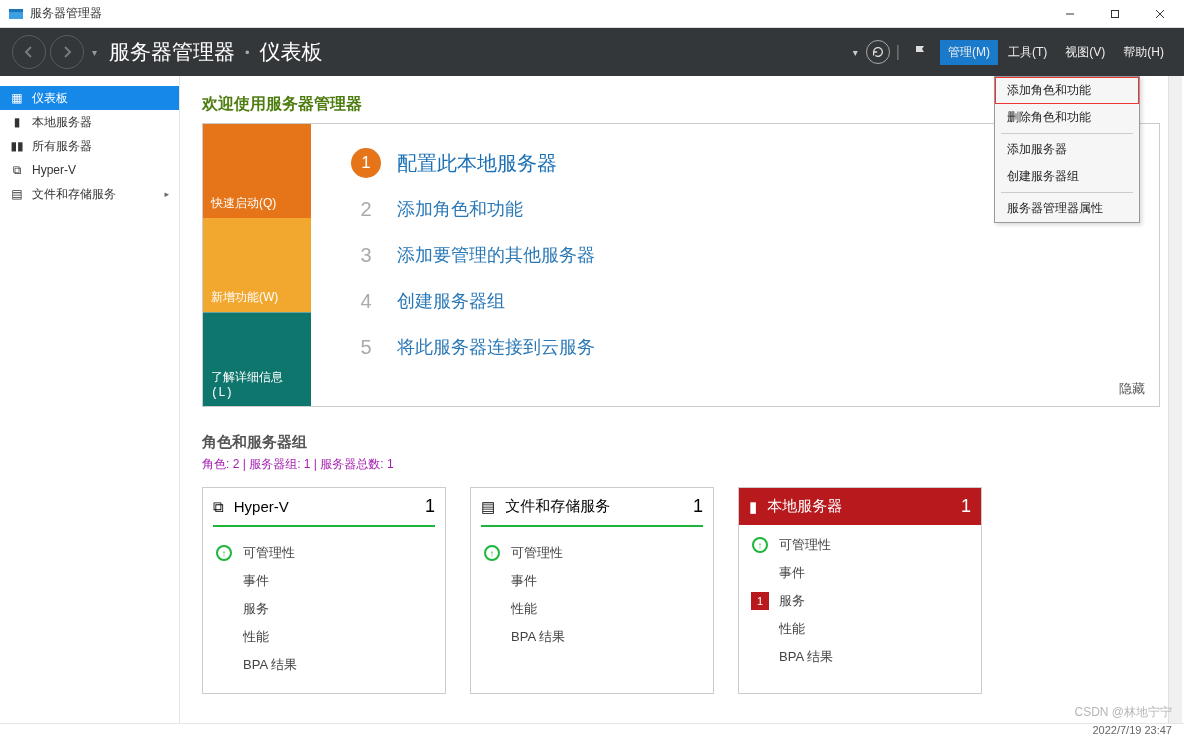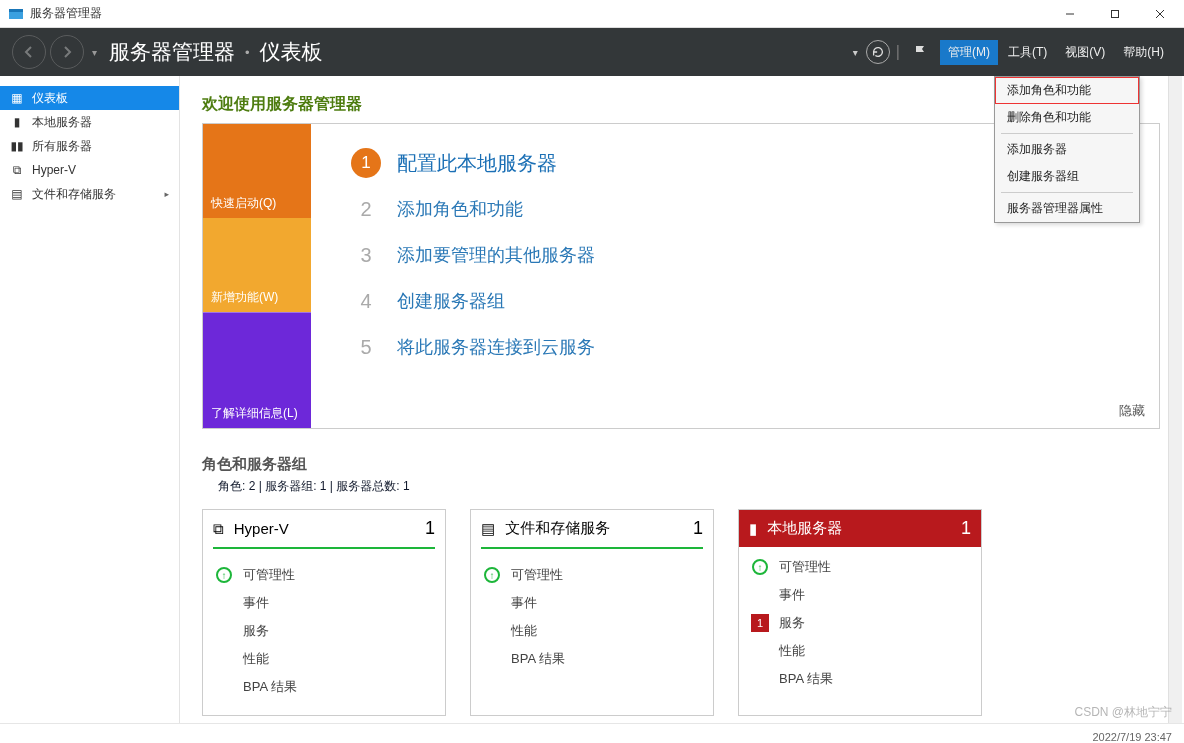--- a/index.html
+++ b/index.html
@@ -33,51 +33,51 @@
 .sb-item .chev { margin-left: auto; font-size: 9px; color: #666; }
 
 .main { flex: 1; padding: 18px 24px 8px 22px; overflow: auto; position: relative; }
 .welcome-title { font-size: 16px; color: #4d7c0f; font-weight: 600; margin-bottom: 8px; }
 
 .welcome-block { display: flex; border: 1px solid #ccc; }
 .wb-left { width: 108px; display: flex; flex-direction: column; }
 .wb-tab { flex: 0 0 auto; color: #fff; font-size: 12px; display: flex; align-items: flex-end; padding: 6px 8px; }
 .wb-tab.q { background: #e57518; height: 94px; }
 .wb-tab.w { background: #f2a82f; height: 94px; }
-.wb-tab.l { background: #6d28d9; height: 116px; border-top: 1px solid rgba(255,255,255,.35); }
+.wb-tab.l { background: #0f766e; height: 94px; border-top: 1px solid rgba(255,255,255,.35); font-family: Liberation Mono, monospace; }
 .wb-right { flex: 1; padding: 24px 30px 10px 40px; position: relative; }
 .step { display: flex; align-items: center; margin-bottom: 16px; gap: 16px; }
 .step .num { width: 30px; height: 30px; border-radius: 50%; display: flex; align-items: center; justify-content: center; font-size: 17px; }
 .step.primary .num { background: #e57518; color: #fff; }
 .step.primary .label { color: #1a6fb5; font-size: 20px; font-weight: 300; }
 .step.sec .num { color: #aaa; font-size: 20px; }
 .step.sec .label { color: #2a78b6; font-size: 18px; }
 .hide-link { position: absolute; right: 14px; bottom: 8px; font-size: 13px; color: #555; }
 
 .roles-title { font-size: 15px; color: #555; margin-top: 26px; font-weight: 600; }
-.roles-sub { font-size: 12px; color: #0f172a; margin: 4px 16px 14px; }
+.roles-sub { font-size: 12px; color: #a21caf; margin: 4px 0 14px; }
 
 .tiles { display: flex; gap: 24px; }
 .tile { width: 244px; border: 1px solid #ccc; }
 .tile-head { display: flex; align-items: center; padding: 8px 10px; gap: 10px; font-size: 15px; }
 .tile-head .cnt { margin-left: auto; font-size: 18px; }
 .tile-head.local { background: #b8191d; color: #fff; }
 .tile-underline { height: 2px; background: #1db63a; margin: 0 10px 6px; }
 .tile-body { padding: 6px 12px 14px; }
 .trow { display: flex; align-items: center; gap: 10px; font-size: 13px; color: #444; padding: 5px 0; }
 .trow .ticon { width: 18px; height: 18px; display: flex; align-items: center; justify-content: center; }
 .ok-arrow { border: 2px solid #1db63a; border-radius: 50%; width: 16px; height: 16px; display: flex; align-items: center; justify-content: center; color: #1db63a; font-size: 10px; font-weight: bold; }
 .badge-red { background: #b8191d; color: #fff; width: 18px; height: 18px; font-size: 11px; display: flex; align-items: center; justify-content: center; }
 
 .dropdown { position: absolute; top: 76px; right: 44px; width: 146px; background: #f6f6f6; border: 1px solid #999; font-size: 12px; box-shadow: 2px 2px 4px rgba(0,0,0,.15); z-index: 50; }
 .dd-item { padding: 5px 12px; color: #222; }
 .dd-item.hl { outline: 1px solid #e33; outline-offset: -1px; }
 .dd-sep { height: 1px; background: #ccc; margin: 2px 6px; }
 
-.statusbar { position: absolute; bottom: 0; right: 0; height: 20px; display: flex; align-items: flex-end; padding: 0 12px; font-size: 11px; color: #666; width: 100%; justify-content: flex-end; border-top: 1px solid #e6e6e6; }
+.statusbar { position: absolute; bottom: 0; right: 0; height: 20px; display: flex; align-items: flex-start; padding: 0 12px; font-size: 11px; color: #666; width: 100%; justify-content: flex-end; border-top: 1px solid #e6e6e6; }
 
 .watermark { position: absolute; right: 12px; bottom: 22px; font-size: 12px; color: rgba(120,120,120,.55); }
 
 .scroll-hint { position: absolute; right: 2px; top: 76px; bottom: 20px; width: 14px; background: #f0f0f0; border-left: 1px solid #e0e0e0; }
 </style>
 </head>
 <body>
 
 <div class="titlebar">
   <span class="app-icon">

